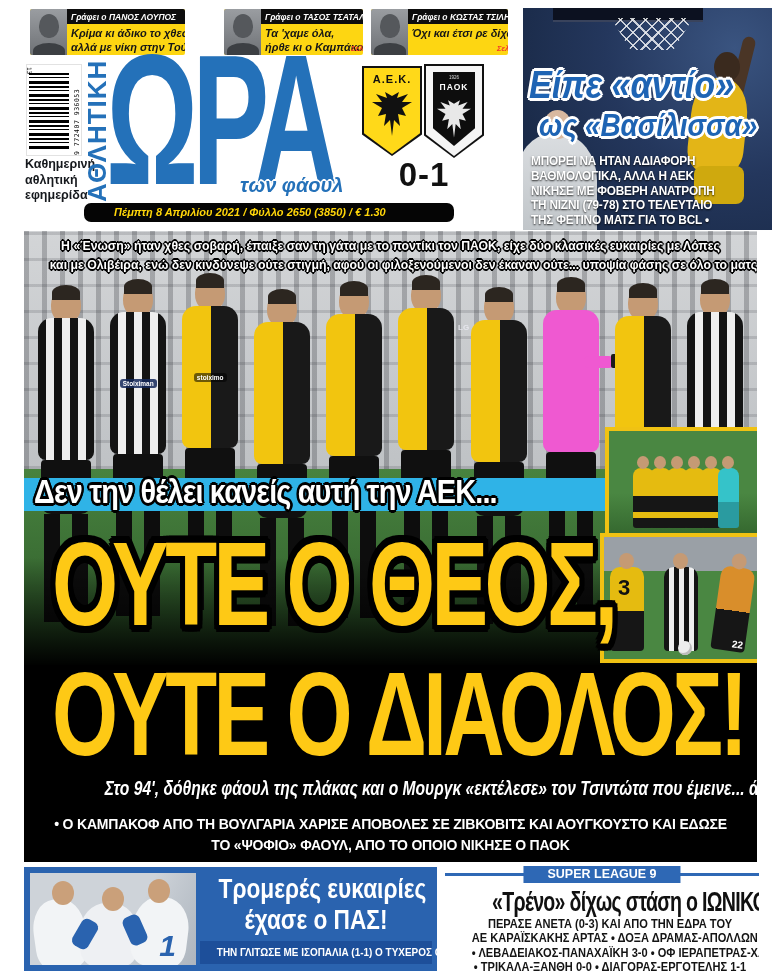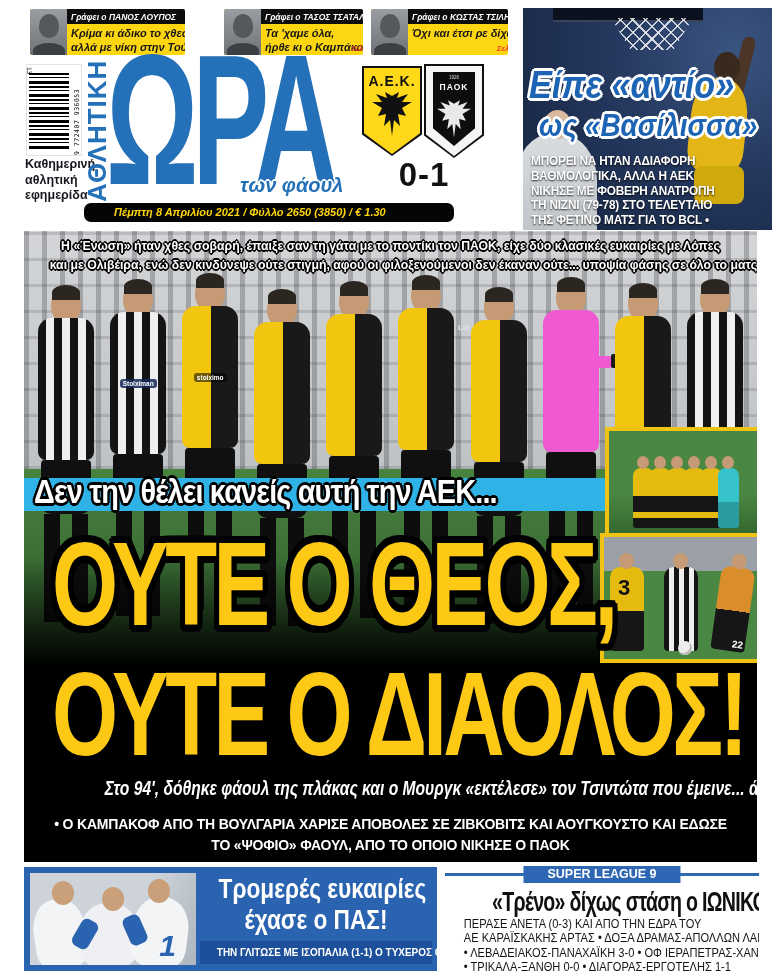--- a/index.html
+++ b/index.html
@@ -30,21 +30,21 @@
   .datebar{position:absolute;left:84px;top:203px;width:370px;height:19px;background:#050505;color:#ffd60a;font-size:11px;font-weight:700;font-style:italic;line-height:19px;padding-left:30px;box-sizing:border-box;white-space:nowrap;border-radius:7px;}
 
   
   .crest{position:absolute;clip-path:polygon(0 0,100% 0,100% 76%,50% 100%,0 76%);}
   .crest .inner{position:absolute;inset:2px;clip-path:polygon(0 0,100% 0,100% 76%,50% 100%,0 76%);}
   #crest-aek{left:362px;top:66px;width:60px;height:90px;background:#111;}
   #crest-aek .inner{background:#ffd919;}
   #crest-paok{left:424px;top:64px;width:60px;height:94px;background:#111;}
   #crest-paok .inner{background:#f5f5f5;}
   #crest-paok .inner2{position:absolute;inset:6px 7px 10px 7px;clip-path:polygon(0 0,100% 0,100% 76%,50% 100%,0 76%);background:#0d0d0d;}
-  .crest-label{position:absolute;left:0;right:0;top:5px;text-align:center;font-weight:800;font-size:14px;color:#101010;letter-spacing:1px;z-index:2;}
+  .crest-label{position:absolute;left:0;right:0;top:5px;text-align:center;font-weight:800;font-size:11px;color:#101010;letter-spacing:1px;z-index:2;}
   #crest-paok .crest-label{color:#fff;top:10px;font-size:8.5px;}
   .crest-year{position:absolute;left:0;right:0;top:3px;text-align:center;font-size:4.5px;color:#ddd;z-index:2;}
   .eagle{position:absolute;left:50%;top:24px;transform:translateX(-50%);z-index:2;}
   .score{position:absolute;left:366px;top:156px;width:116px;text-align:center;font-size:33px;font-weight:900;color:#111;letter-spacing:1px;}
 
   
   #promo{position:absolute;left:523px;top:8px;width:249px;height:222px;overflow:hidden;
     background:radial-gradient(circle at 85% 18%,#3a5480 0,#24375d 46%,#15243e 100%);}
   .backboard{position:absolute;left:30px;top:0;width:150px;height:12px;background:#0c1120;box-shadow:0 2px 0 #39435c;}
   .net{position:absolute;left:88px;top:10px;width:82px;height:32px;opacity:.9;clip-path:polygon(0 0,100% 0,76% 100%,24% 100%);
@@ -133,21 +133,21 @@
   .bl-num{position:absolute;right:20px;bottom:2px;color:#2a63af;font-weight:900;font-style:italic;font-size:30px;z-index:3;}
   .bl-head{position:absolute;left:176px;top:7px;width:232px;text-align:center;color:#fff;font-weight:900;line-height:1.15;z-index:2;}
   .bl-head div{font-size:27px;white-space:nowrap;transform:scaleX(.84);transform-origin:center;}
   .bl-strip{position:absolute;left:176px;bottom:7px;width:232px;height:23px;background:#1d4f9a;color:#fff;font-weight:800;font-size:11.3px;line-height:23px;text-align:center;white-space:nowrap;}
   .bl-strip span{display:inline-block;transform:scaleX(.88);transform-origin:center;}
 
   #br{position:absolute;left:445px;top:866px;width:314px;height:108px;background:#fff;overflow:hidden;}
   .br-topline{position:absolute;left:0;top:7px;width:100%;height:3px;background:#2e68b5;}
   .br-badge{position:absolute;left:50%;top:0;transform:translateX(-50%);background:#2e68b5;color:#fff;font-weight:800;font-size:12.5px;line-height:17px;height:17px;padding:0 24px;white-space:nowrap;z-index:2;}
   .br-head{position:absolute;left:0;top:20px;width:100%;text-align:center;font-weight:900;color:#101010;font-size:28px;white-space:nowrap;letter-spacing:-1px;transform:scaleX(.70);transform-origin:center;}
-  .br-lines{position:absolute;left:0;top:51px;width:100%;text-align:left;color:#141414;font-weight:400;font-size:12.6px;line-height:14.4px;}
+  .br-lines{position:absolute;left:8px;top:51px;width:100%;text-align:center;color:#141414;font-weight:700;font-size:12.6px;line-height:14.4px;}
   .br-lines div{white-space:nowrap;transform:scaleX(.88);transform-origin:center;}
 </style>
 </head>
 <body>
 
 <div id="page">
 
   <div class="colbox" id="col1">
     <div class="colphoto"></div>
     <div class="coltxt">

